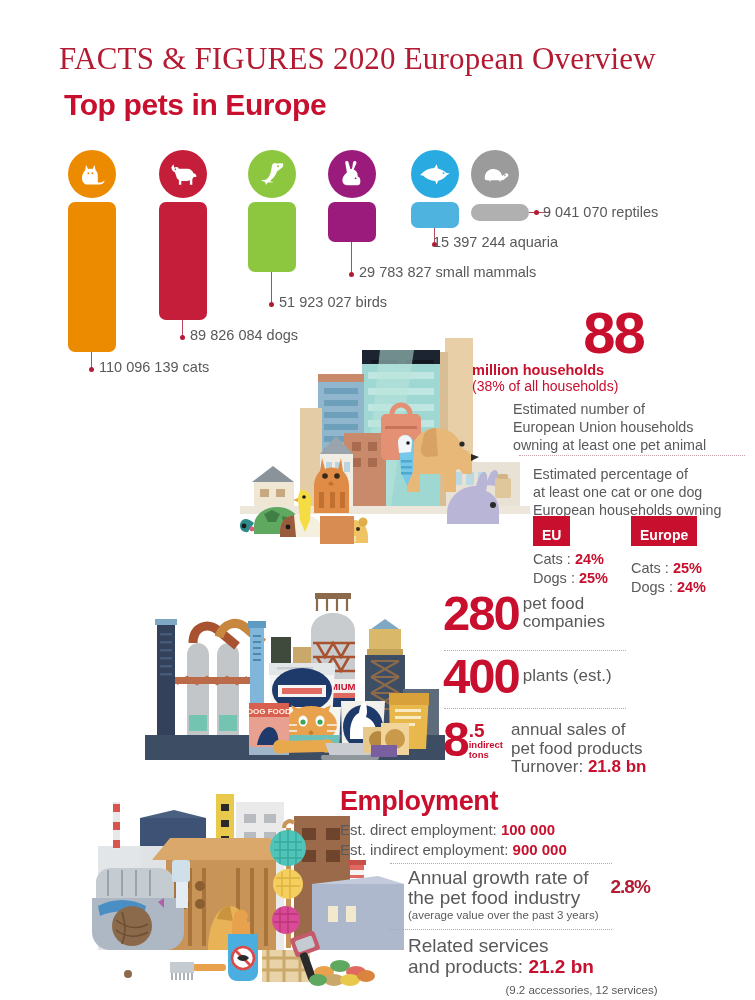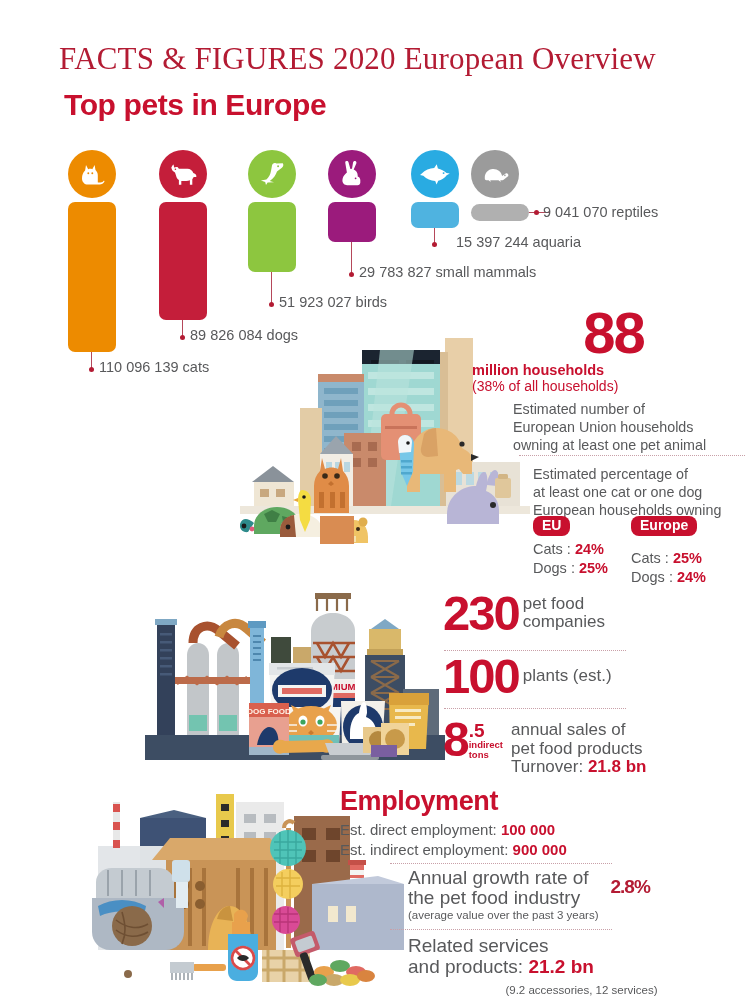--- a/index.html
+++ b/index.html
@@ -53,22 +53,22 @@
   .hh-sub { font-size:14.5px; font-weight:bold; color:#C8102E; margin-top:3px; }
   .hh-sub2 { font-size:14px; color:#C8102E; }
 
   .note-block { position:absolute; font-size:14.3px; color:#58595B; line-height:1.26; }
   .dotted {
     position:absolute; height:0; border-top:1.6px dotted #C9A0A8;
   }
 
   .badge {
     display:inline-block; background:#C8102E; color:#fff;
-    font-size:14px; font-weight:bold; padding:2px 9px 3px;
-    border-radius:8px; line-height:1.1;
+    font-size:14px; font-weight:bold; padding:12px 9px 3px;
+    border-radius:0; line-height:1.1;
   }
   .pct-row { font-size:14.5px; color:#58595B; line-height:1.3; }
   .pct-row b { color:#C8102E; }
 
   .food-block { position:absolute; left:443px; top:592px; width:312px; }
   .fr { display:flex; align-items:flex-start; }
   .fr .num { font-size:49px; font-weight:bold; color:#C8102E; line-height:0.88; letter-spacing:-2px; }
   .fr .lbl { font-size:17px; color:#58595B; line-height:1.05; padding-top:3px; padding-left:4px; }
 
   .tons-wrap { display:flex; align-items:flex-start; }
@@ -161,21 +161,21 @@
     <div class="pet-col">
       <div class="pet-icon" style="left:411px; top:150px; background:#29ABE2;">
         <svg width="32" height="22" viewBox="0 0 32 22" aria-hidden="true">
           <path fill="#ffffff" d="M2.5 10.8 c3.6-3.6 8.1-5.6 12.7-5.7 l2.5-3.9 1.2 4.2 c3.2 .6 6.2 2.2 8.6 4.6 l3.3 .6 -3.1 1.7 c-2.1 2.8-5.1 4.7-8.5 5.4 l-1.6 3.9 -1.4-3.7 c-4.3-.2-8.5-2-11.9-5.2 l-3.3-.6 1.5-1.3 z"></path>
           <circle fill="#29ABE2" cx="24.6" cy="10.1" r="0.95"></circle>
         </svg>
       </div>
       <div class="pet-bar" style="left:411px; top:202px; width:48px; height:26px; background:#4FB3E0;"></div>
       <div class="lead-line" style="left:434px; top:228px; width:1.3px; height:19px;"></div>
       <div class="lead-dot" style="left:432px; top:242px;"></div>
-      <div class="bar-label" style="left:456px; top:234px;">15 397 244 aquaria</div>
+      <div class="bar-label" style="left:433px; top:234px;">15 397 244 aquaria</div>
     </div>
 
     <div class="pet-col">
       <div class="pet-icon" style="left:471px; top:150px; background:#9B9B9B;">
         <svg width="32" height="20" viewBox="0 0 32 20" aria-hidden="true">
           <path fill="#ffffff" d="M5.8 13.6 c-.2-4.5 3.3-8.3 7.9-8.6 4.7-.3 8.8 2.8 9.4 7.1 l3.3-2.4 c.9-.6 2.1-.4 2.7 .5 .5 .8 .3 1.8-.4 2.4 l-4.1 3.2 -1 .4 h-2.3 l.5 1.9 -2.3-1.9 H11.3 l.4 1.9 -2.1-1.9 H7.4 c-.9 0-1.6-.7-1.6-1.6 z"></path>
           <circle fill="#9B9B9B" cx="25.9" cy="11.4" r="0.8"></circle>
         </svg>
       </div>
       <div class="pet-bar pill" style="left:471px; top:204px; width:58px; height:17px; background:#B0B0B0;"></div>
@@ -471,29 +471,29 @@
       <rect x="218" y="142" width="30" height="26" fill="#E8C98C"></rect>
       <circle cx="233" cy="155" r="9" fill="#B5893F"></circle>
       <rect x="236" y="138" width="28" height="32" fill="#F0D49A"></rect>
       <circle cx="250" cy="154" r="10" fill="#C89A4A"></circle>
       <rect x="226" y="160" width="26" height="12" fill="#7A5FA0"></rect>
     </svg>
   </div>
 
   <div class="food-block">
     <div class="fr">
-      <div class="num">230</div>
+      <div class="num">280</div>
       <div class="lbl">
         <div>pet food</div>
         <div>companies</div>
       </div>
     </div>
     <div class="dotted" style="left:1px; top:58px; width:182px;"></div>
     <div class="fr" style="margin-top:20px;">
-      <div class="num">100</div>
+      <div class="num">400</div>
       <div class="lbl" style="padding-top:12px;">plants (est.)</div>
     </div>
     <div class="dotted" style="left:1px; top:116px; width:182px;"></div>
     <div class="tons-wrap" style="margin-top:22px;">
       <div class="tons-8">8</div>
       <div class="tons-stack">
         <div class="tons-5">.5</div>
         <div class="tons-unit">indirect</div>
         <div class="tons-unit">tons</div>
       </div>

